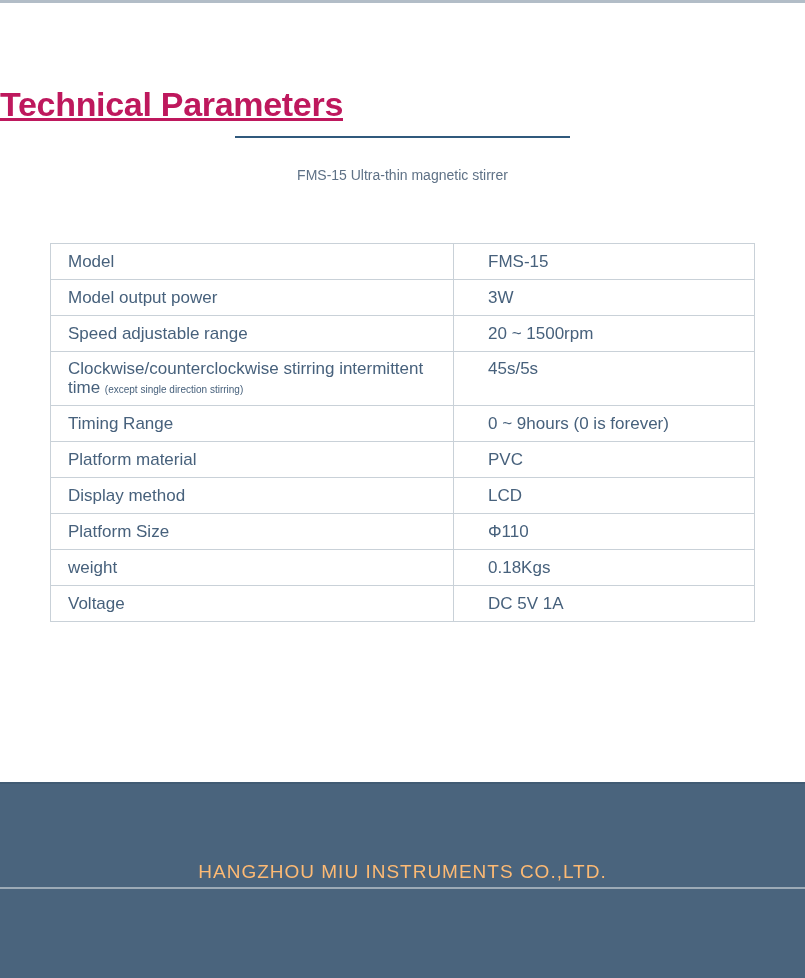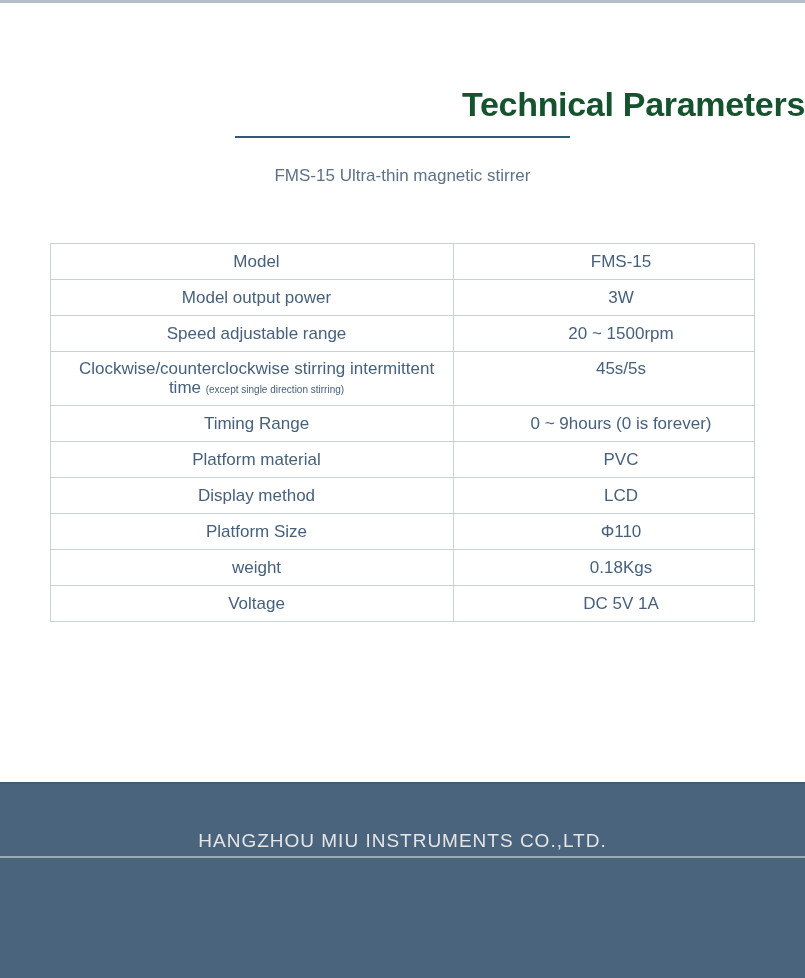--- a/index.html
+++ b/index.html
@@ -1,47 +1,48 @@
 <!DOCTYPE html>
 <html><head>
 <meta charset="utf-8">
 <style>
-  * { margin: 0; padding: 0; box-sizing: border-box; text-align: center; }
+  * { margin: 0; padding: 0; box-sizing: border-box; }
   html, body { width: 805px; }
   body {
     height: 978px;
     position: relative;
     overflow: hidden;
     background: #ffffff;
     font-family: "Liberation Sans", sans-serif;
   }
   .topbar {
     height: 3px;
     width: 100%;
     background: #b2bdc7;
   }
   .title {
     margin-top: 84px;
-    text-align: right;
+    text-align: left;
     font-size: 34px;
     font-weight: bold;
     letter-spacing: -0.3px;
     line-height: 1;
-    color: #14532d;
+    color: #be185d;
+    text-decoration: underline;
   }
   .title-underline {
     width: 335px;
     height: 2px;
     background: #30597c;
     margin: 15px auto 0 auto;
   }
   .subtitle {
     margin-top: 27px;
     text-align: center;
-    font-size: 17px;
+    font-size: 14px;
     line-height: 21px;
     color: #5e7186;
   }
   .spec-table {
     margin: 57px 0 0 50px;
     width: 705px;
     border-collapse: collapse;
     table-layout: fixed;
     font-size: 17px;
     color: #47617c;
@@ -72,25 +73,25 @@
     position: absolute;
     left: 0;
     bottom: 0;
     width: 100%;
     height: 196px;
     background: #4a647d;
     border-top: 2px solid #415b73;
     text-align: center;
   }
   .company {
-    margin-top: 45px;
+    margin-top: 76px;
     font-size: 19px;
     line-height: 23px;
     letter-spacing: 1px;
-    color: #e5e5e5;
+    color: #fdba74;
   }
   .footer-line {
     margin-top: 4px;
     width: 100%;
     height: 2px;
     background: #9caab6;
   }
   .tagline {
     margin-top: 6px;
     font-size: 11px;

